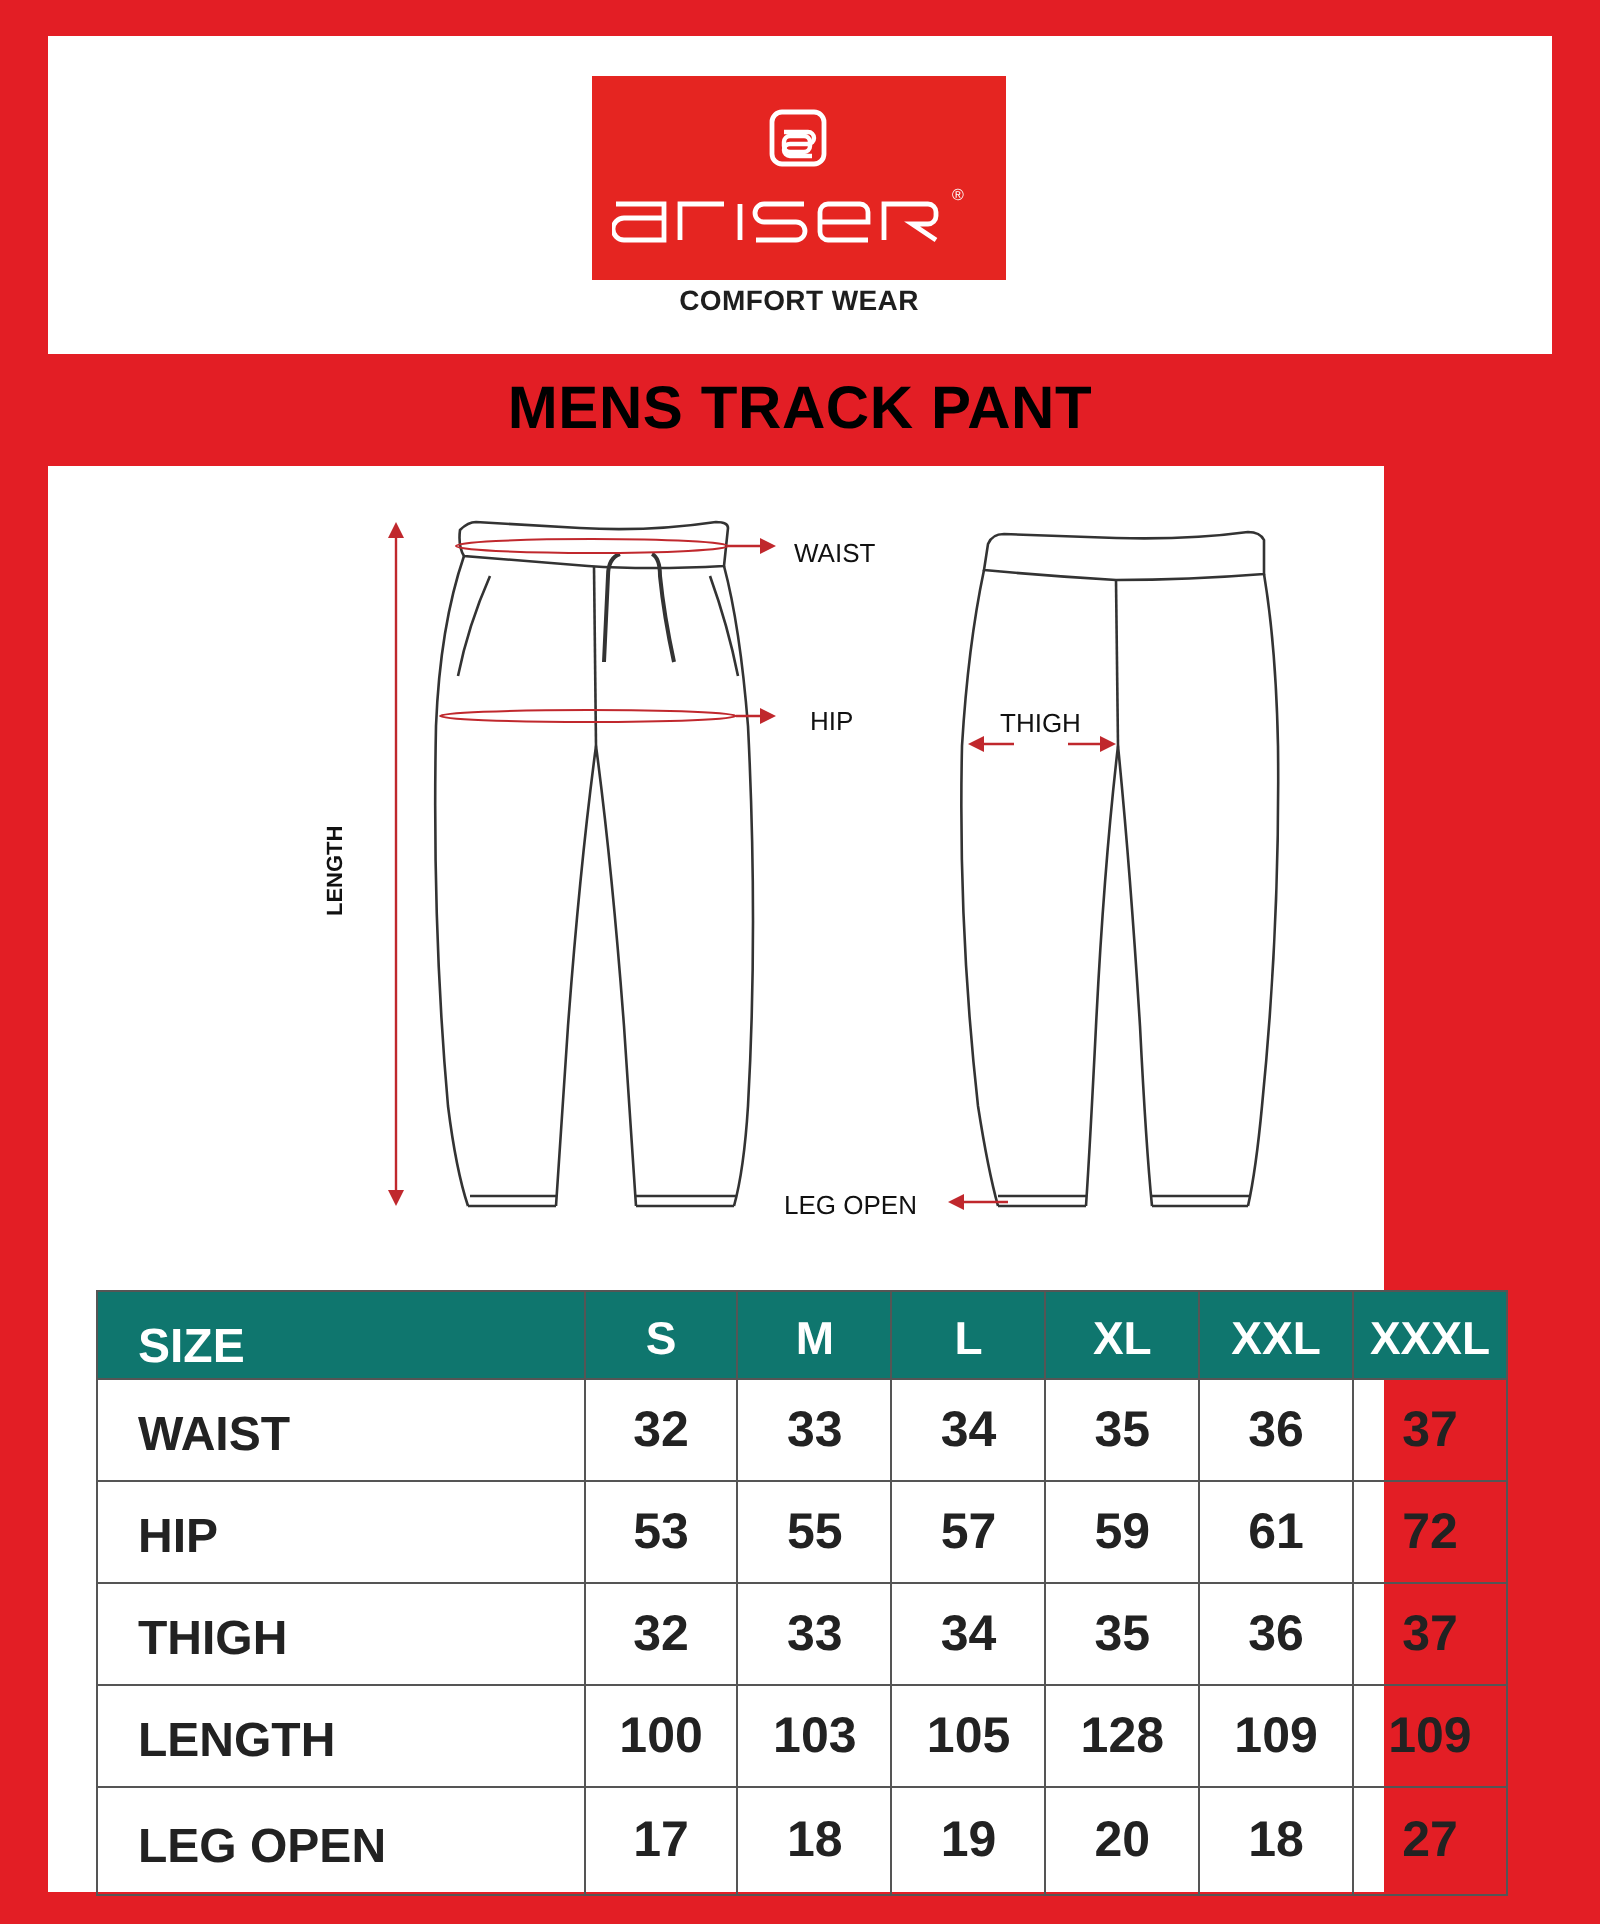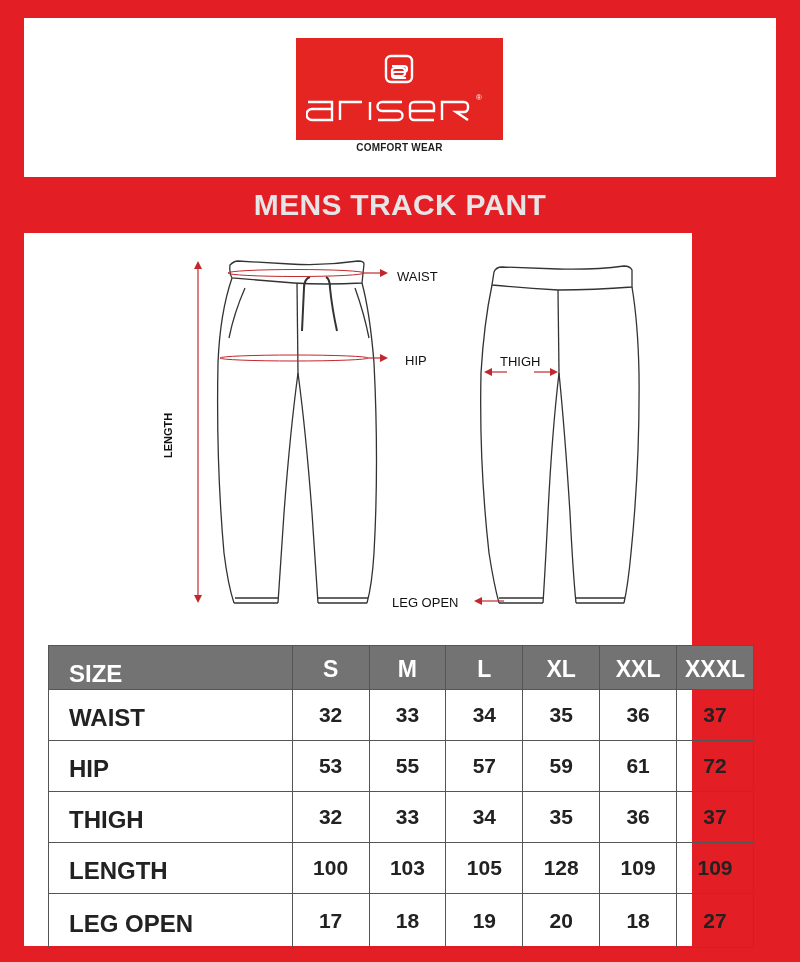--- a/index.html
+++ b/index.html
@@ -21,27 +21,27 @@
   }
   .logo-mark {
     position: absolute; left: 88px; top: 16px;
     width: 30px; height: 30px;
   }
   .logo-word {
     position: absolute; left: 10px; top: 52px; width: 187px; height: 34px;
   }
   .logo-tag {
     position: absolute; left: 272px; top: 124px; width: 207px;
-    text-align: center; font-weight: bold; font-size: 10px; color: #1e1e1e;
+    text-align: center; font-weight: bold; font-size: 14px; color: #1e1e1e;
     letter-spacing: 0.2px;
   }
   .title {
     position: absolute; left: 0; top: 177px; width: 800px; height: 56px;
     text-align: center; line-height: 56px;
-    color: #e5e5e5; font-weight: bold; font-size: 30px;
+    color: #000000; font-weight: bold; font-size: 30px;
     letter-spacing: 0.3px;
   }
 
   .diagram { position: absolute; left: 0; top: 0; width: 752px; height: 390px; }
   .diag-label {
     position: absolute; font-size: 13px; color: #111;
     font-family: "Liberation Sans", sans-serif;
   }
 
   table.size-table {
@@ -49,30 +49,30 @@
     border-collapse: collapse;
     width: 706px;
   }
   table.size-table th, table.size-table td {
     border: 1.5px solid #555;
     font-weight: bold;
     color: #222;
     padding: 0;
   }
   table.size-table thead th {
-    background: #737373;
+    background: #0f766e;
     color: #ffffff;
     height: 44px;
     font-size: 23px;
     vertical-align: top;
     padding-top: 10px;
     box-sizing: border-box;
   }
   table.size-table thead th.first { text-align: left; padding-left: 20px; padding-top: 14px; font-size: 24px; }
-  table.size-table td { height: 44px; font-size: 21px; text-align: center; vertical-align: middle; }
+  table.size-table td { height: 44px; font-size: 25px; text-align: center; vertical-align: middle; }
   table.size-table td.rowlabel { text-align: left; padding-left: 20px; font-size: 24px; padding-top: 6px; }
   table.size-table tbody tr:last-child td { height: 47px; }
   .col-label { width: 244px; }
   .col-size { width: 77px; }
 </style>
 </head>
 <body>
 
 <div class="panel" id="logo-panel">
   <div class="logo-box">

